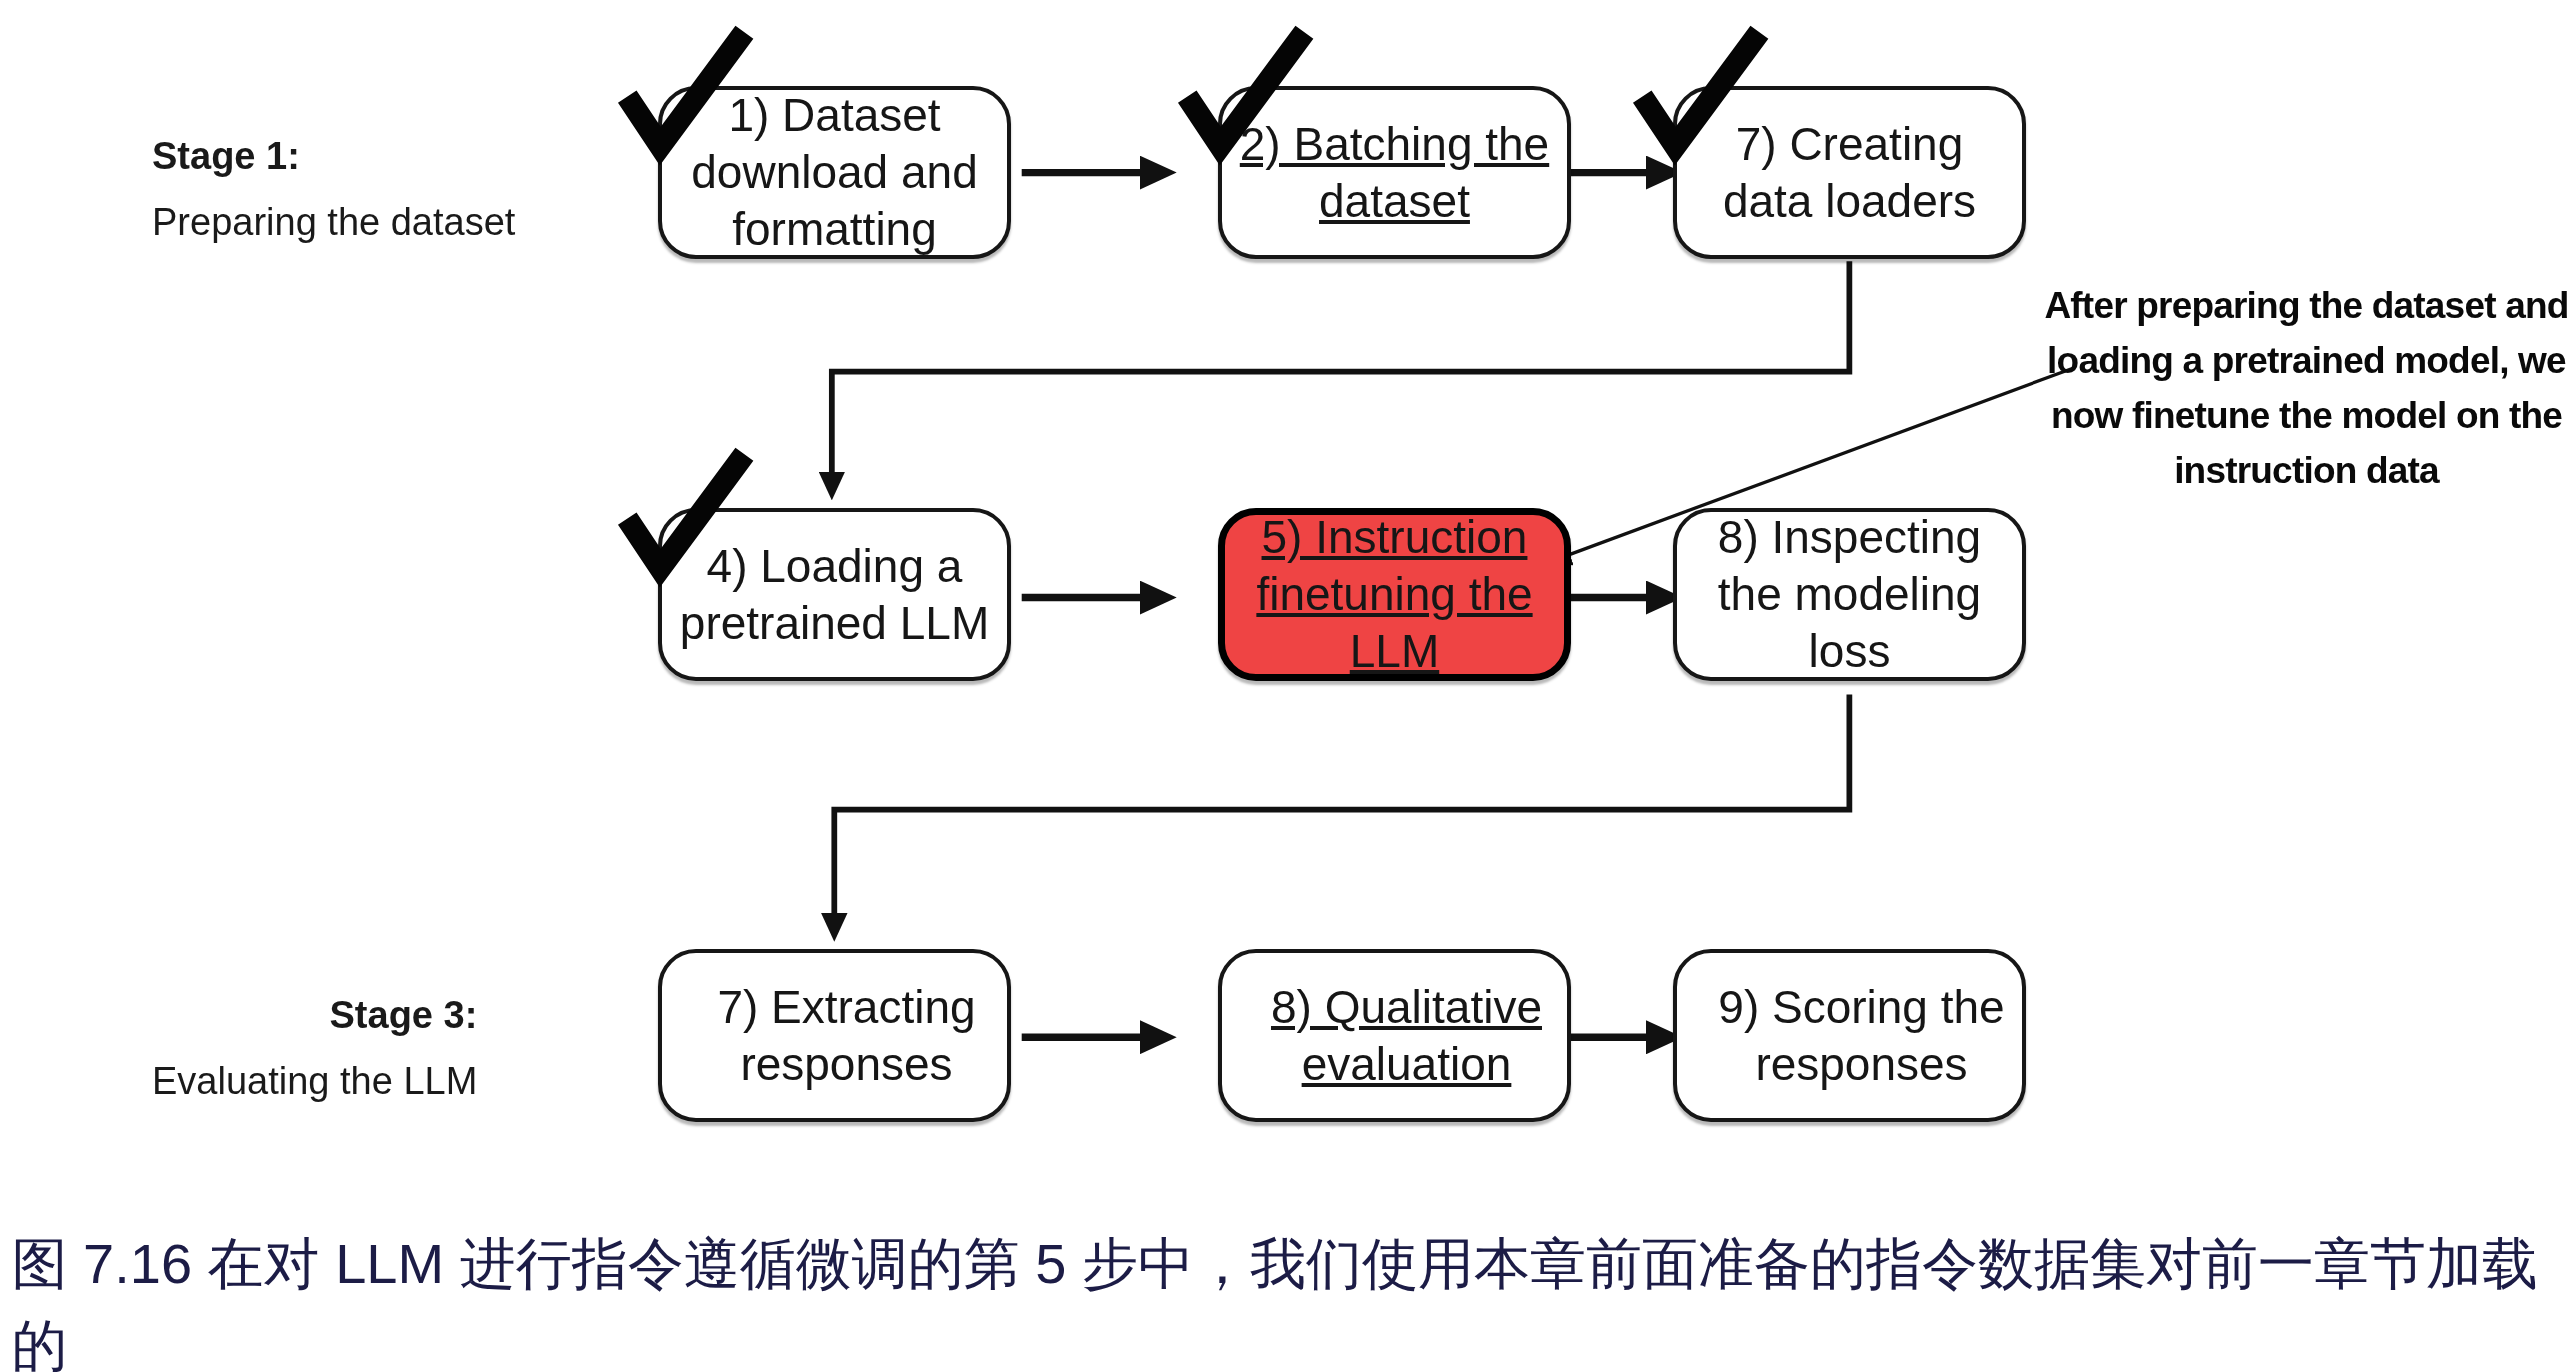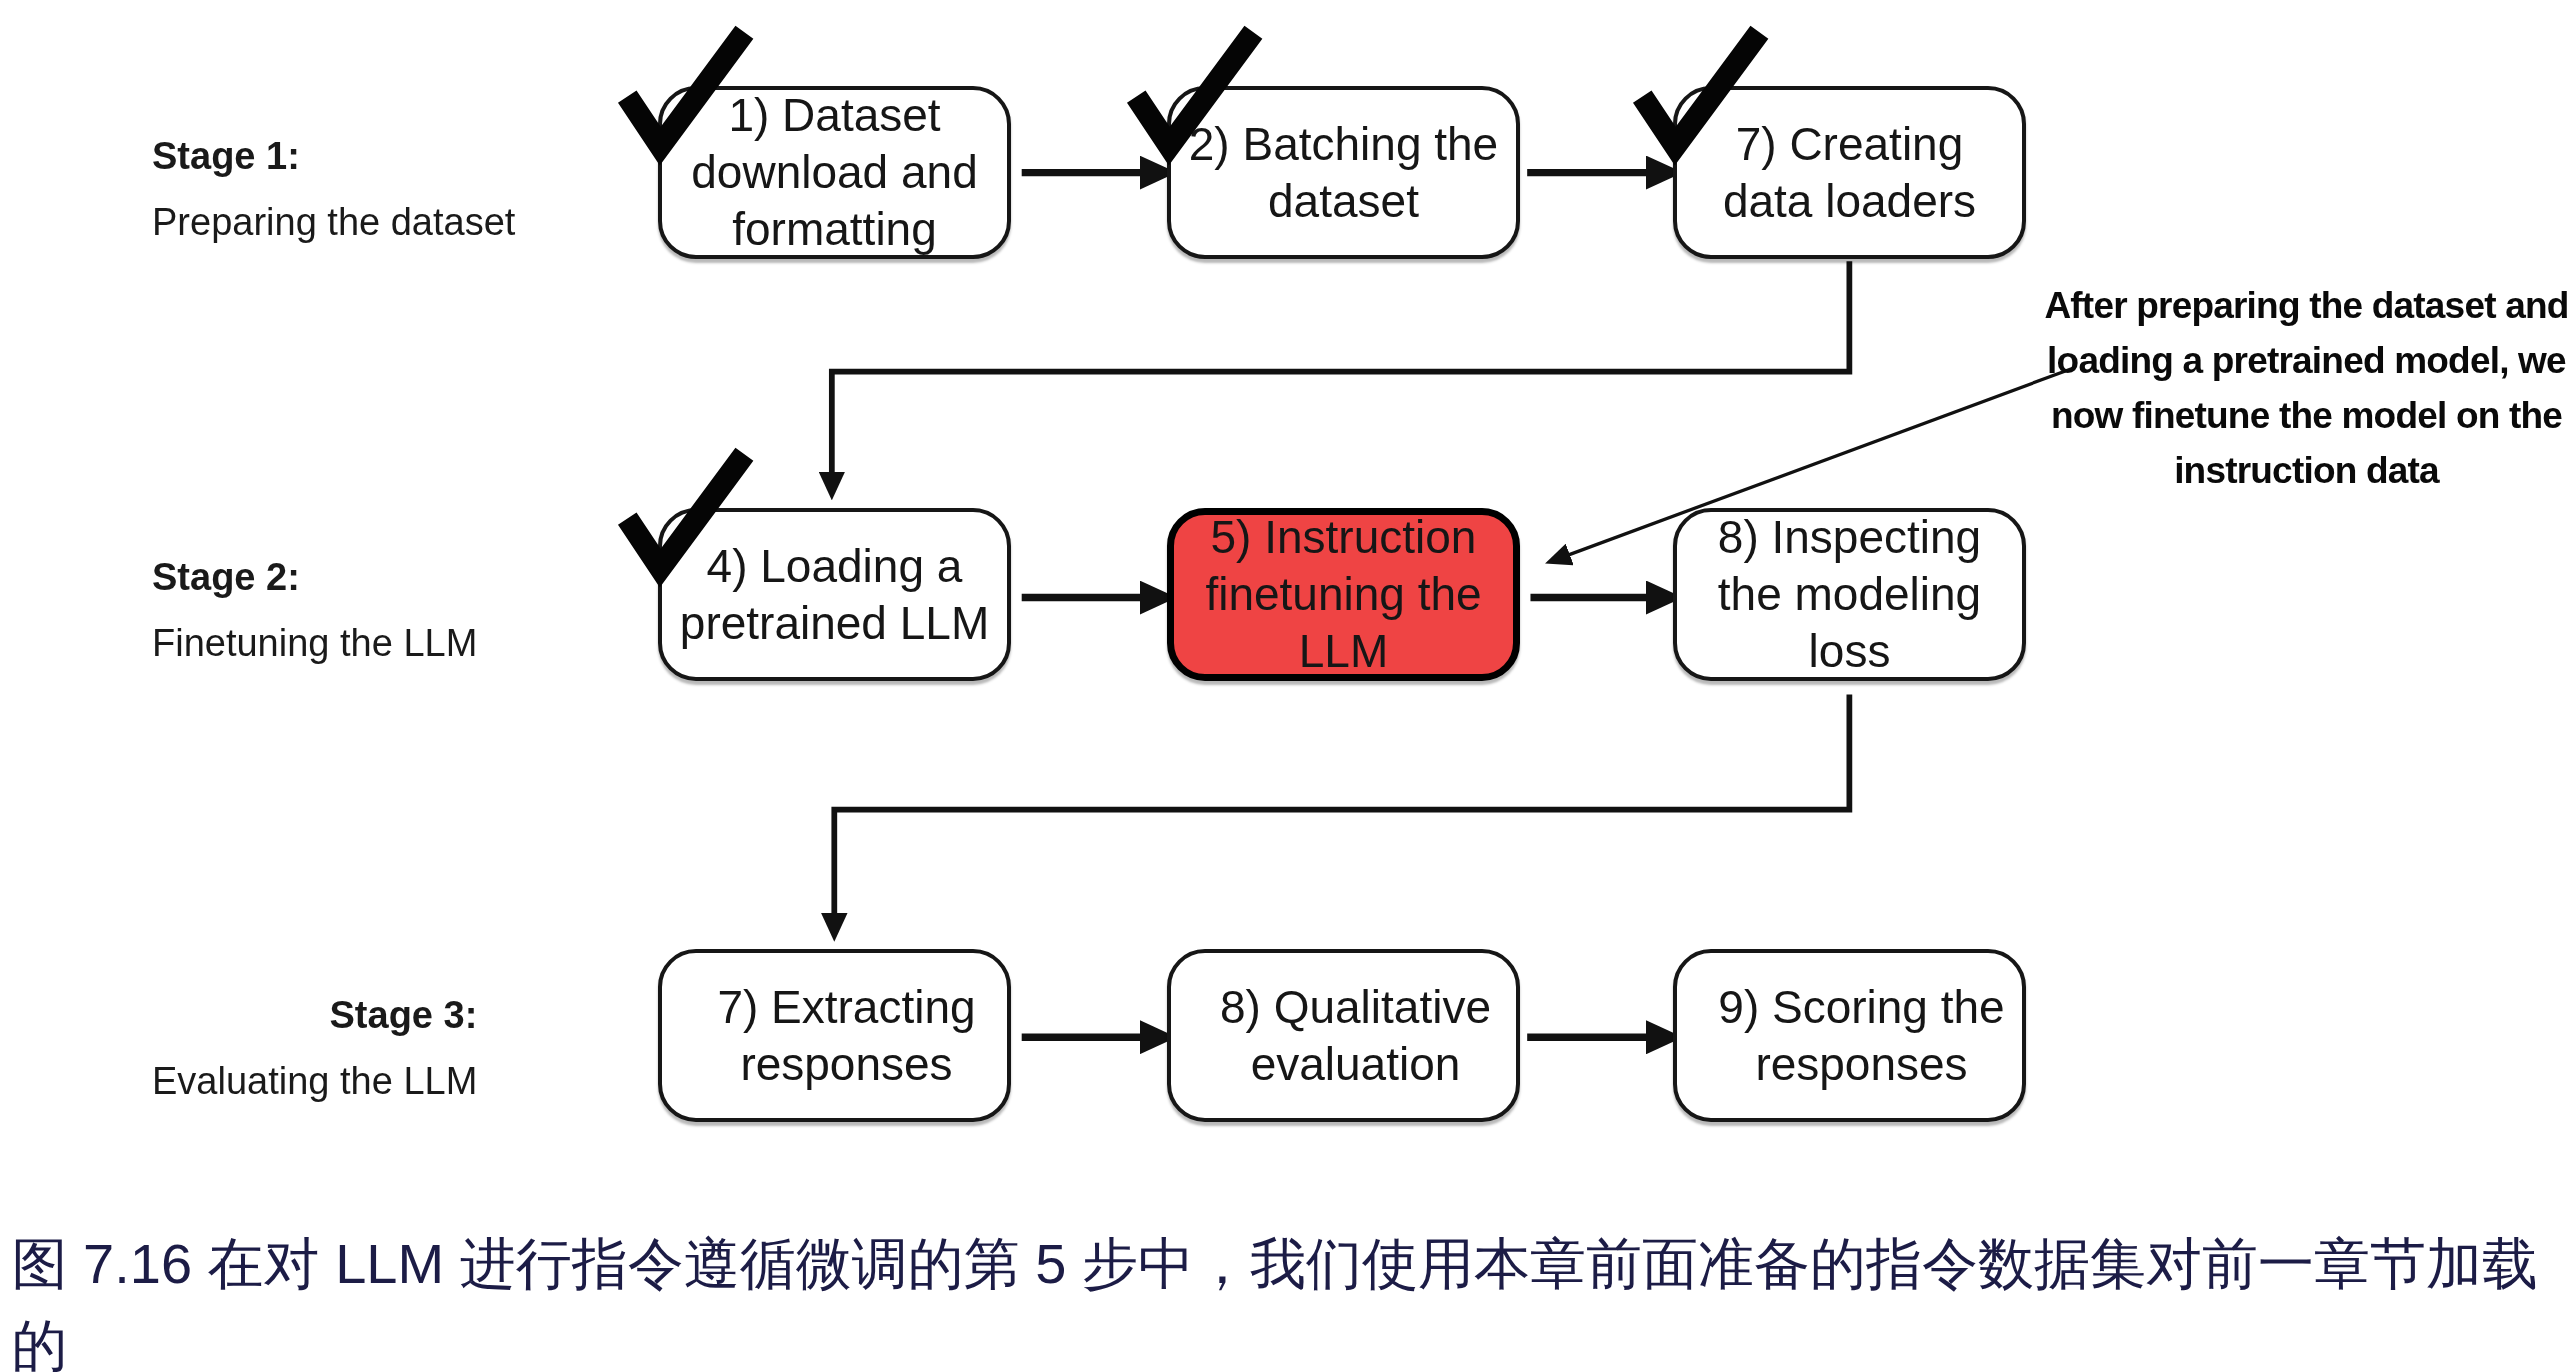--- a/index.html
+++ b/index.html
@@ -22,21 +22,21 @@
 
   
   .box{
     position:absolute;width:353px;height:173px;box-sizing:border-box;
     border:4.1px solid #161616;border-radius:38px;background:#ffffff;
     display:flex;align-items:center;justify-content:center;text-align:center;
     font-size:46px;line-height:57px;color:#161616;white-space:pre-line;
     box-shadow:0 3.3px 2.5px rgba(0,0,0,0.28);
   }
   .box.highlight{background:#ef4444;border-width:7.4px;border-color:#000;}
-  .col1{left:658px;} .col2{left:1167px;} .col3{left:1673px;}
+  .col1{left:658px;} .col2{left:1218px;text-decoration:underline;} .col3{left:1673px;}
   .row1{top:86px;} .row2{top:508px;} .row3{top:949px;padding-left:24px;}
 
   .check{position:absolute;left:-43px;top:-66px;width:132px;height:132px;overflow:visible;}
 
   
   .annotation{
     position:absolute;left:2037px;top:278px;width:539px;
     text-align:center;font-weight:bold;color:#0a0a0a;
     font-size:37px;line-height:55px;white-space:pre-line;
     letter-spacing:-0.8px;
@@ -75,24 +75,20 @@
 
     <line x1="1243" y1="1262" x2="1392" y2="1262" stroke="#111" stroke-width="9" marker-end="url(#head)"></line>
     <line x1="1858" y1="1262" x2="2008" y2="1262" stroke="#111" stroke-width="9" marker-end="url(#head)"></line>
 
     <line x1="2522" y1="448" x2="1906" y2="676" stroke="#111" stroke-width="4" marker-end="url(#head-sm)"></line>
   </svg>
 
   <div class="stage-label" id="stage-1">
     <span class="t">Stage 1:</span>
     <span class="s">Preparing the dataset</span>
-  </div>
-  <div class="stage-label" id="stage-2">
-    <span class="t">Stage 2:</span>
-    <span class="s">Finetuning the LLM</span>
   </div>
   <div class="stage-label" id="stage-3">
     <span class="t">Stage 3:</span>
     <span class="s">Evaluating the LLM</span>
   </div>
 
   <div class="box col1 row1">
     <svg class="check" viewBox="0 0 160 160">
       <polyline points="10,88 50,148 152,10" fill="none" stroke="#050505" stroke-width="27"></polyline>
     </svg>

